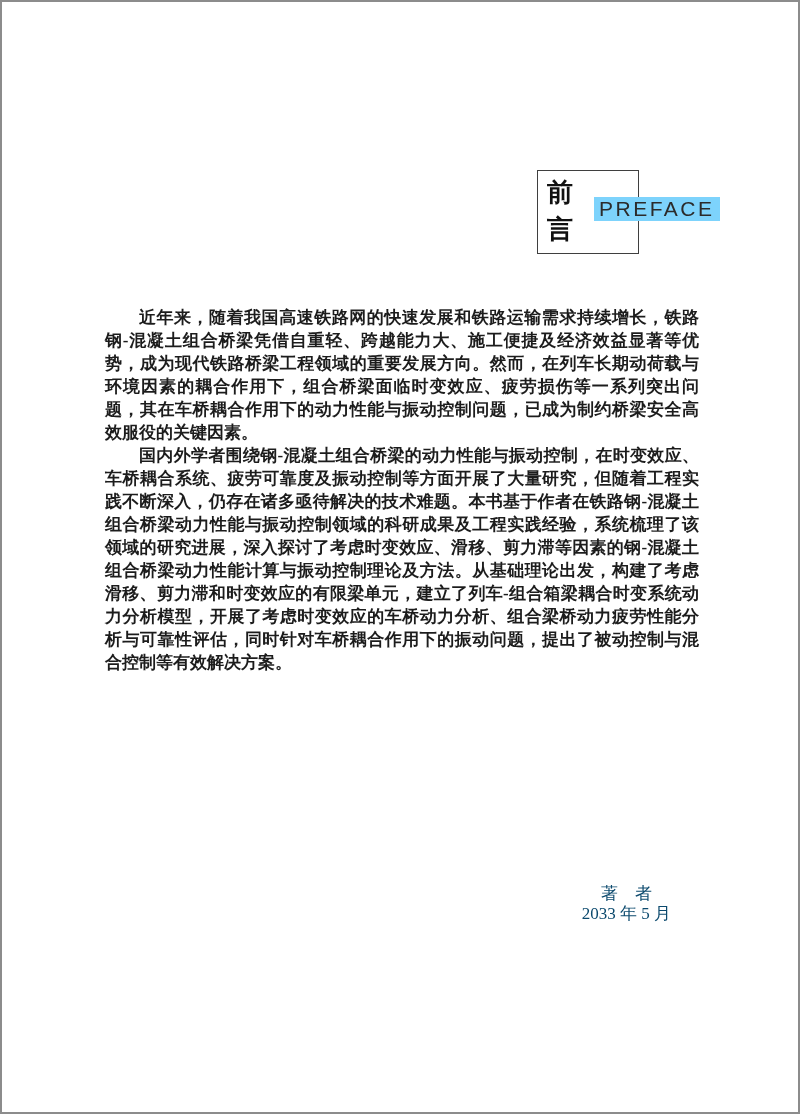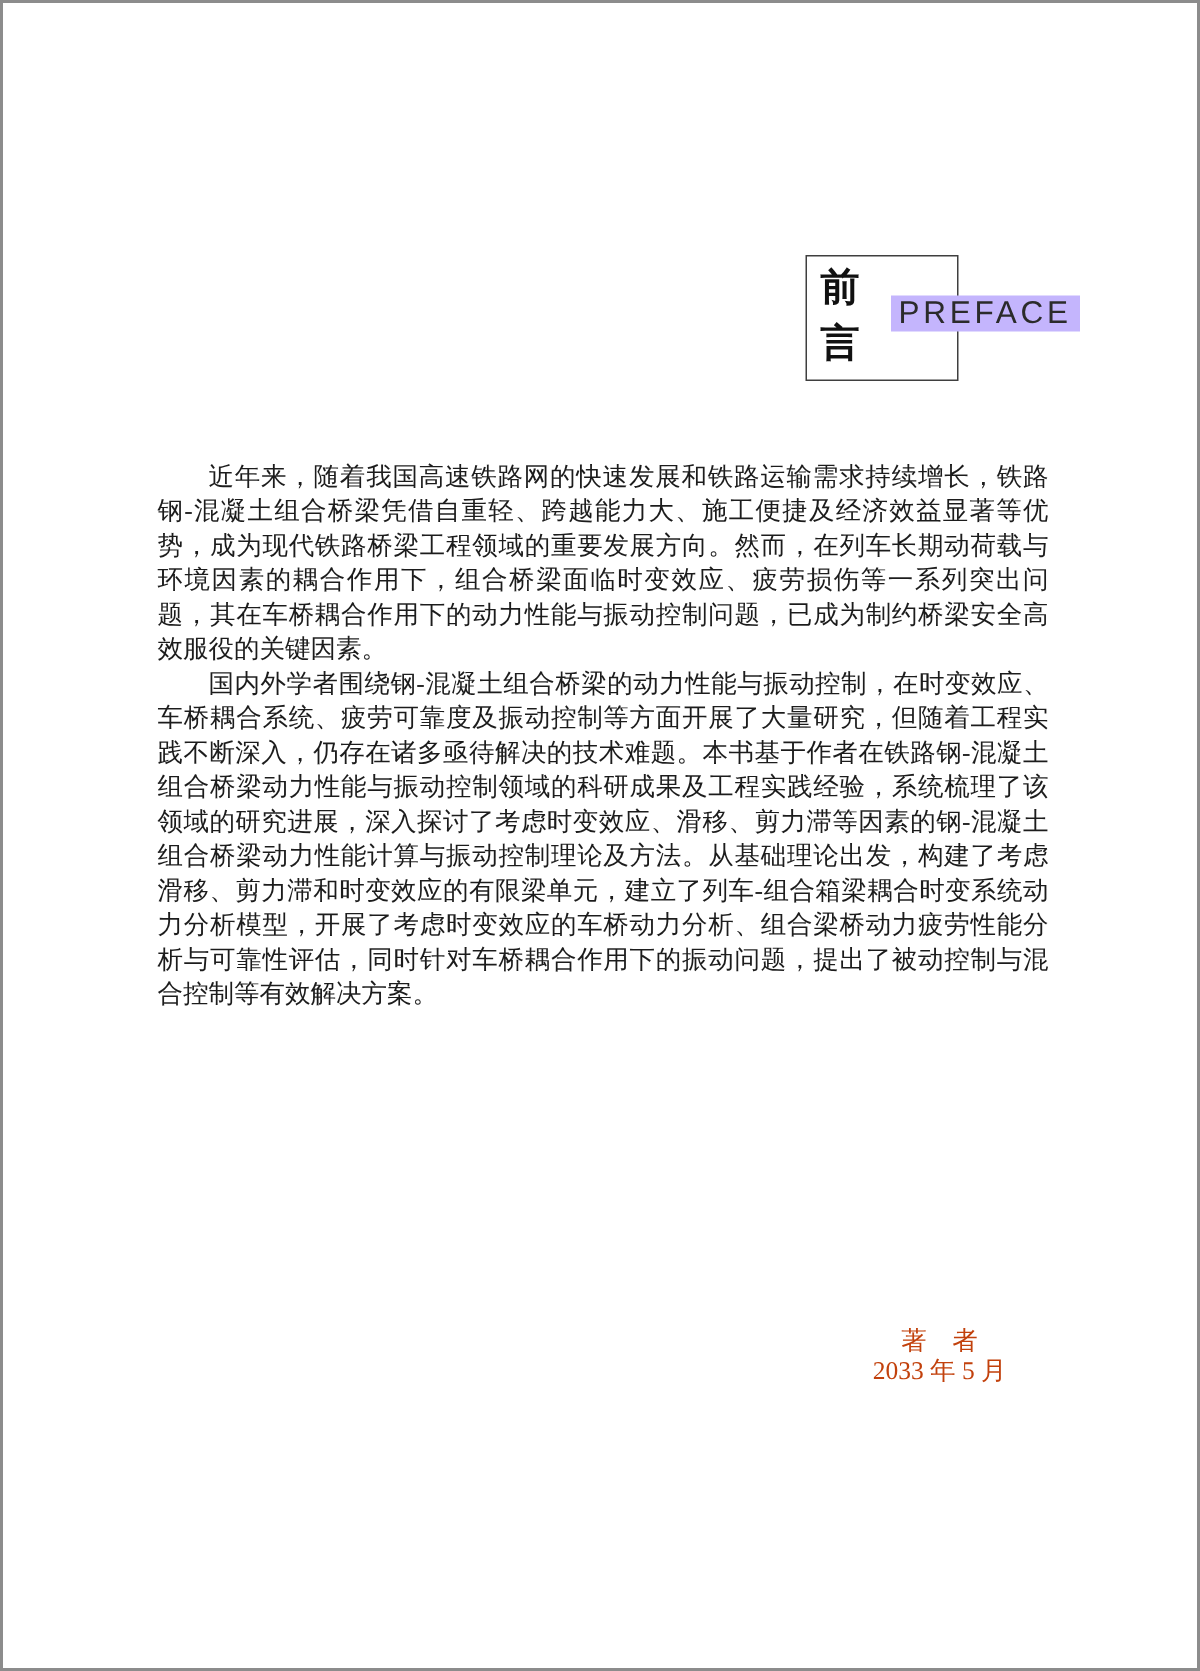--- a/index.html
+++ b/index.html
@@ -40,21 +40,21 @@
     line-height: 37px;
     color: #111111;
     letter-spacing: 0;
   }
   .cn-col div { text-align: center; }
   .preface-en {
     position: absolute;
     left: 592px;
     top: 195px;
     z-index: 2;
-    background: #c4b5fd;
+    background: #7dd3fc;
     padding: 0 5px;
     font-family: "Liberation Sans", "DejaVu Sans", sans-serif;
     font-weight: 400;
     font-size: 21px;
     letter-spacing: 2.5px;
     color: #2b2b2b;
     white-space: nowrap;
   }
 
   
@@ -65,31 +65,32 @@
     width: 594px;
     font-size: 17px;
     line-height: 23px;
     text-align: justify;
     color: #1c1c1c;
   }
   .body-text p {
     margin: 0;
     padding: 0;
     text-indent: 2em;
+    font-weight: bold;
   }
 
   
   .signature {
     position: absolute;
     right: 127px;
     top: 882px;
     text-align: center;
     font-size: 17px;
     line-height: 20px;
-    color: #c2410c;
+    color: #0c4a6e;
     white-space: nowrap;
   }
 </style>
 </head>
 <body>
 
 <div class="page">
 
   <div class="preface-box">
     <div class="cn-col">

